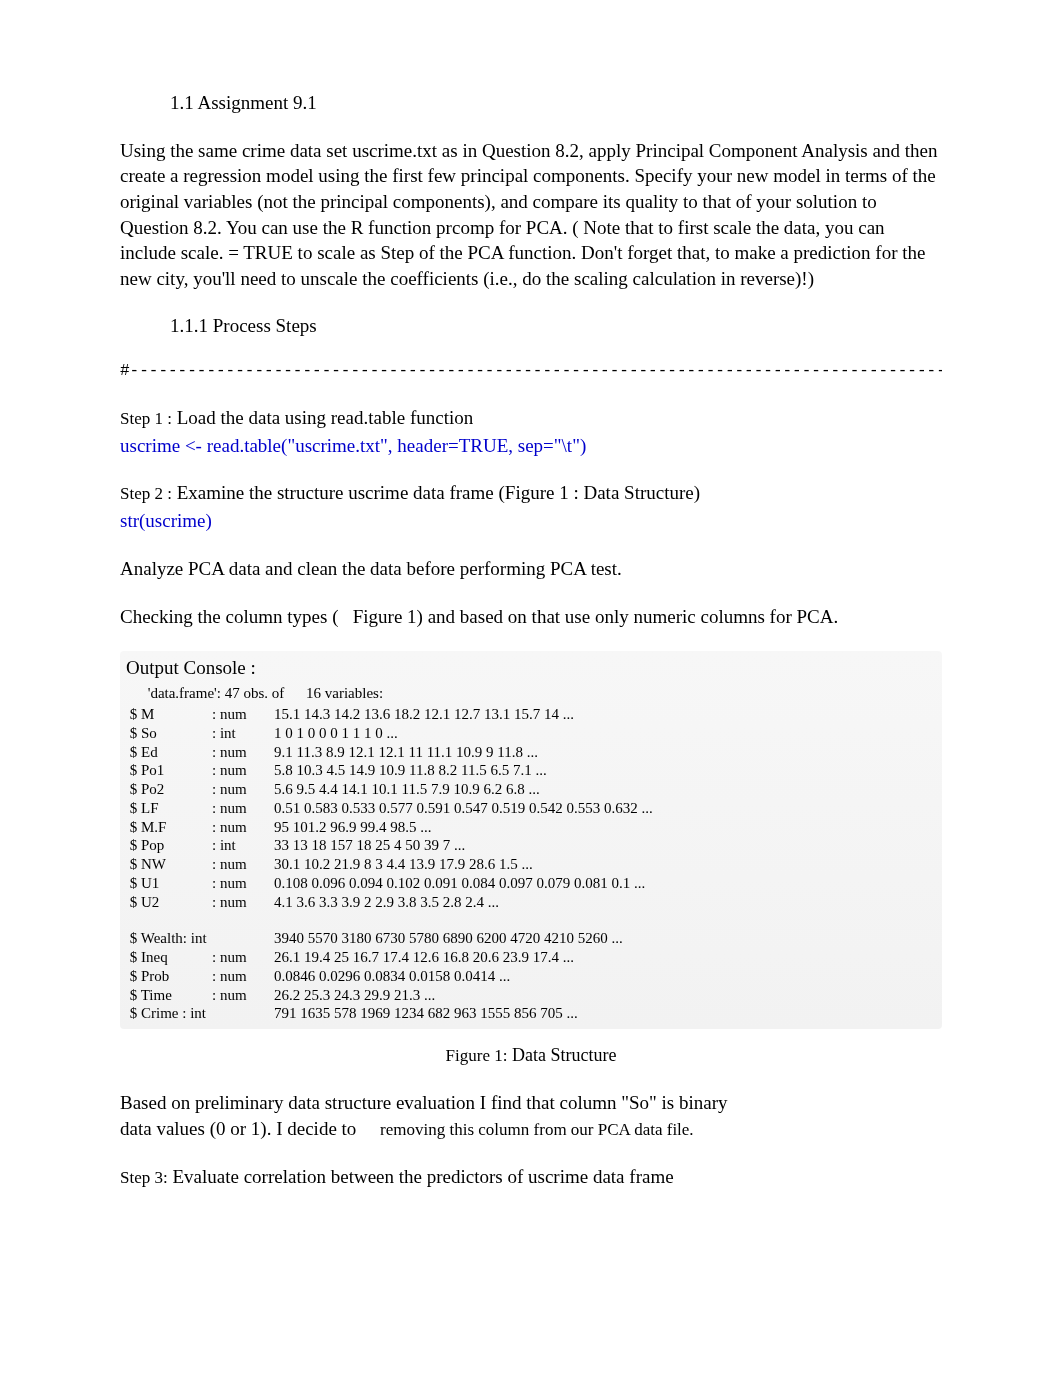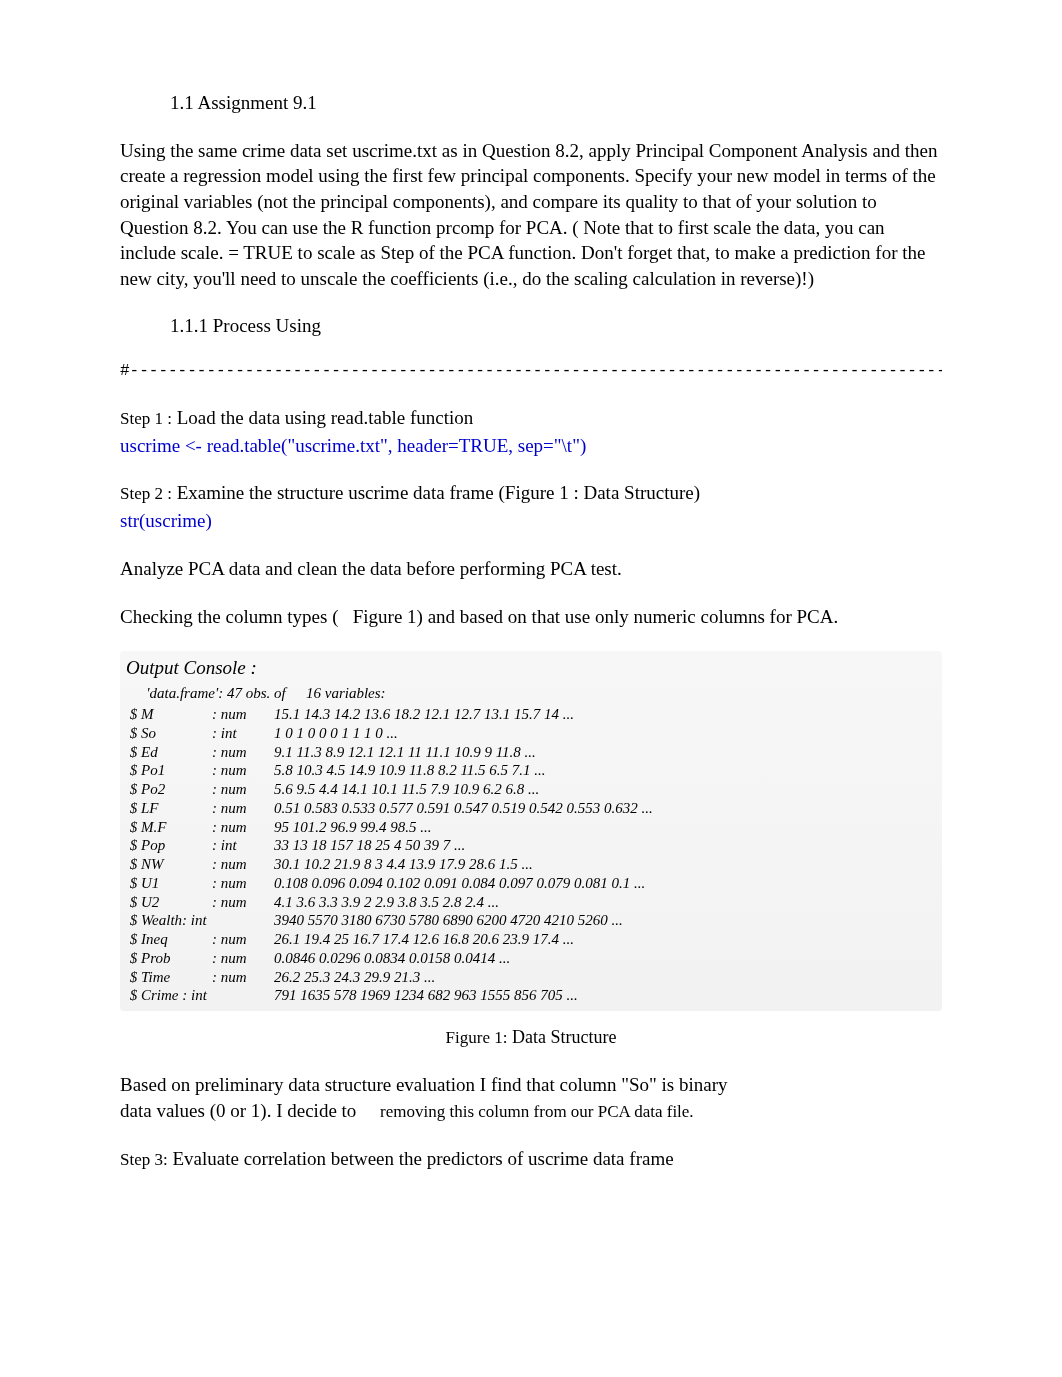--- a/index.html
+++ b/index.html
@@ -47,21 +47,20 @@
     font-size: 19px;
   }
   .inline-block {
     margin: 0 0 22px 0;
   }
   .console-block {
     background: linear-gradient(#f7f7f7, #f2f2f2);
     border-radius: 4px;
     padding: 4px 6px 6px 6px;
     margin: 0 0 14px 0;
-    font-style: italic;
   }
   .console-title {
     font-size: 19px;
     margin-bottom: 2px;
   }
   .console-header {
     font-size: 15px;
     margin-bottom: 2px;
   }
   .console-header .hdr-left {
@@ -96,21 +95,21 @@
     font-size: 17px;
   }
 </style>
 </head>
 <body>
 
 <div class="section-heading">1.1 Assignment 9.1</div>
 
 <div class="body-para">Using the same crime data set uscrime.txt as in Question 8.2, apply Principal Component Analysis and then create a regression model using the first few principal components. Specify your new model in terms of the original variables (not the principal components), and compare its quality to that of your solution to Question 8.2. You can use the R function prcomp for PCA. (        Note  that to first scale the data, you can include scale. = TRUE to scale as Step of the PCA function. Don't forget that, to make a prediction for the new city, you'll need to unscale the coefficients (i.e., do the scaling calculation in reverse)!)</div>
 
-<div class="sub-heading">1.1.1 Process Using</div>
+<div class="sub-heading">1.1.1 Process Steps</div>
 
 <div class="hr-line">#------------------------------------------------------------------------------------------</div>
 
 <div class="inline-block">
   <div class="step-line">
     <span class="step-label">Step 1 :</span><span>  Load the data using read.table function</span>
   </div>
   <div class="blue-code">uscrime &lt;- read.table("uscrime.txt", header=TRUE, sep="\t")</div>
 </div>
 
@@ -137,21 +136,21 @@
       <div class="var-row"><span class="var-name"> $ So</span><span class="var-type">: int</span><span class="var-vals">1 0 1 0 0 0 1 1 1 0 ...</span></div>
       <div class="var-row"><span class="var-name"> $ Ed</span><span class="var-type">: num</span><span class="var-vals">9.1 11.3 8.9 12.1 12.1 11 11.1 10.9 9 11.8 ...</span></div>
       <div class="var-row"><span class="var-name"> $ Po1</span><span class="var-type">: num</span><span class="var-vals">5.8 10.3 4.5 14.9 10.9 11.8 8.2 11.5 6.5 7.1 ...</span></div>
       <div class="var-row"><span class="var-name"> $ Po2</span><span class="var-type">: num</span><span class="var-vals">5.6 9.5 4.4 14.1 10.1 11.5 7.9 10.9 6.2 6.8 ...</span></div>
       <div class="var-row"><span class="var-name"> $ LF</span><span class="var-type">: num</span><span class="var-vals">0.51 0.583 0.533 0.577 0.591 0.547 0.519 0.542 0.553 0.632 ...</span></div>
       <div class="var-row"><span class="var-name"> $ M.F</span><span class="var-type">: num</span><span class="var-vals">95 101.2 96.9 99.4 98.5 ...</span></div>
       <div class="var-row"><span class="var-name"> $ Pop</span><span class="var-type">: int</span><span class="var-vals">33 13 18 157 18 25 4 50 39 7 ...</span></div>
       <div class="var-row"><span class="var-name"> $ NW</span><span class="var-type">: num</span><span class="var-vals">30.1 10.2 21.9 8 3 4.4 13.9 17.9 28.6 1.5 ...</span></div>
       <div class="var-row"><span class="var-name"> $ U1</span><span class="var-type">: num</span><span class="var-vals">0.108 0.096 0.094 0.102 0.091 0.084 0.097 0.079 0.081 0.1 ...</span></div>
       <div class="var-row"><span class="var-name"> $ U2</span><span class="var-type">: num</span><span class="var-vals">4.1 3.6 3.3 3.9 2 2.9 3.8 3.5 2.8 2.4 ...</span></div>
-      <div class="var-row"><span style="display: inline-block; width: 148px;"> $ Wealth: int</span><span class="var-vals">3940 5570 3180 6730 5780 6890 6200 4720 4210 5260 ...</span></div>
+      <div class="var-row"><span style="display: inline-block; width: 148px; margin-top: 18px;"> $ Wealth: int</span><span class="var-vals">3940 5570 3180 6730 5780 6890 6200 4720 4210 5260 ...</span></div>
       <div class="var-row"><span class="var-name"> $ Ineq</span><span class="var-type">: num</span><span class="var-vals">26.1 19.4 25 16.7 17.4 12.6 16.8 20.6 23.9 17.4 ...</span></div>
       <div class="var-row"><span class="var-name"> $ Prob</span><span class="var-type">: num</span><span class="var-vals">0.0846 0.0296 0.0834 0.0158 0.0414 ...</span></div>
       <div class="var-row"><span class="var-name"> $ Time</span><span class="var-type">: num</span><span class="var-vals">26.2 25.3 24.3 29.9 21.3 ...</span></div>
       <div class="var-row"><span style="display: inline-block; width: 148px;"> $ Crime : int</span><span class="var-vals">791 1635 578 1969 1234 682 963 1555 856 705 ...</span></div>
     </div>
 </div>
 
 <div class="figure-caption">
   <span class="fig-label">Figure 1:</span><span>   Data Structure</span>
 </div>

